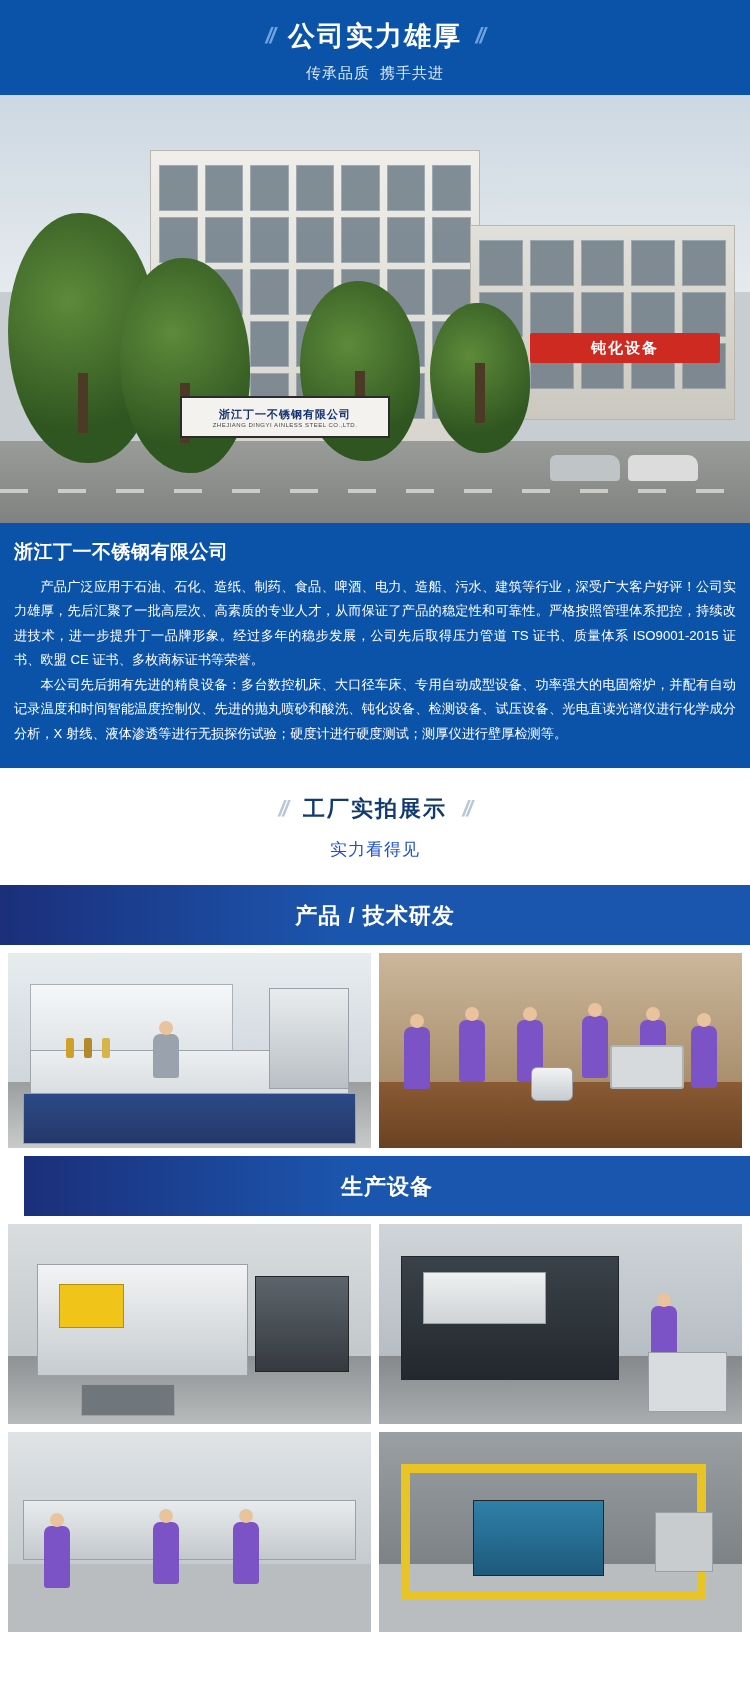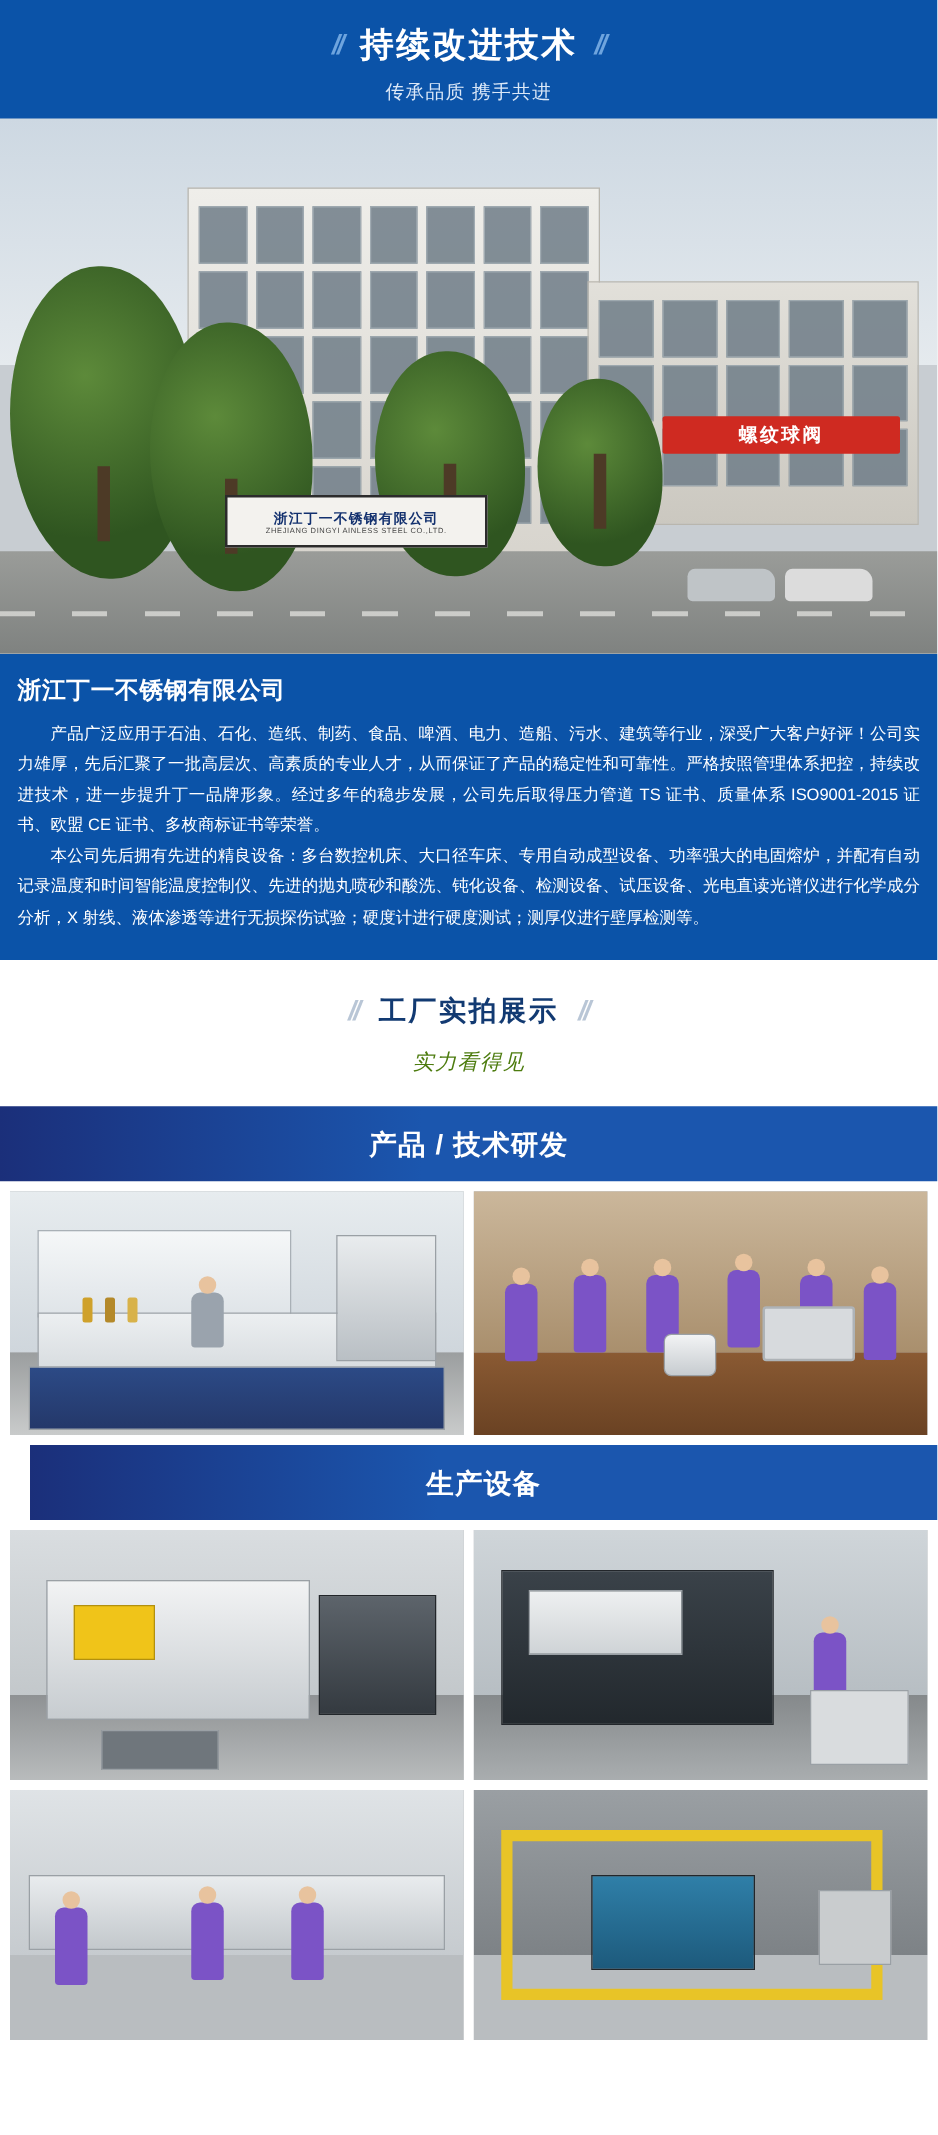--- a/index.html
+++ b/index.html
@@ -37,20 +37,21 @@
     font-size: 22px;
     font-weight: bold;
     letter-spacing: -2px;
     transform: skewX(-12deg);
   }
   .hero-sub {
     margin-top: 10px;
     color: #dbe8f8;
     font-size: 15px;
     letter-spacing: 1px;
+    font-family: Liberation Mono, monospace;
   }
 
   
   .photo {
     position: relative;
     overflow: hidden;
     background: #c8cdd2;
   }
   .building-photo { height: 428px; }
   .sky {
@@ -137,21 +138,21 @@
     background: #ffffff;
   }
   .sec-head .title-row {
     display: flex; align-items: center; justify-content: center; gap: 16px;
   }
   .sec-head .slash { color: #b9c6d6; }
   .sec-head h2 {
     color: #123a72; font-size: 22px; font-weight: bold; letter-spacing: 2px;
   }
   .sec-head .sub {
-    margin-top: 14px; color: #4d7c0f; font-size: 17px; letter-spacing: 1px; font-style: italic;
+    margin-top: 14px; color: #1d4ed8; font-size: 17px; letter-spacing: 1px;
   }
 
   
   .cat-bar {
     background: linear-gradient(90deg,#1b2f7a 0%, #1b56ae 45%, #1b56ae 100%);
     text-align: center;
     padding: 16px 0 14px;
     color: #fff;
   }
   .cat-bar .cn { font-size: 22px; font-weight: bold; letter-spacing: 1px; }
@@ -190,21 +191,21 @@
             background:#d7dadd; border:2px solid #aeb3b7; border-radius:3px; }
 </style>
 </head>
 <body>
 
 <div class="page">
 
   <div class="hero">
     <div class="hero-title-row">
       <span class="slash">//</span>
-      <span class="hero-title">持续改进技术</span>
+      <span class="hero-title">公司实力雄厚</span>
       <span class="slash">//</span>
     </div>
     <div class="hero-sub">传承品质 携手共进</div>
   </div>
 
   <div class="photo building-photo">
     <div class="sky"></div>
 
     <div class="bld bld-main">
       <div class="win-grid">
@@ -259,21 +260,21 @@
           <div class="win"></div>
           <div class="win"></div>
         <div class="win"></div>
           <div class="win"></div>
           <div class="win"></div>
           <div class="win"></div>
           <div class="win"></div>
       </div>
     </div>
 
-    <div class="red-sign">螺纹球阀</div>
+    <div class="red-sign">钝化设备</div>
 
     <div class="ground"></div>
     <div class="road-line"></div>
 
     <div class="tree t1">
         <span class="trunk" style="left:70px;"></span>
       </div>
     <div class="tree t2">
         <span class="trunk" style="left:60px;"></span>
       </div>

